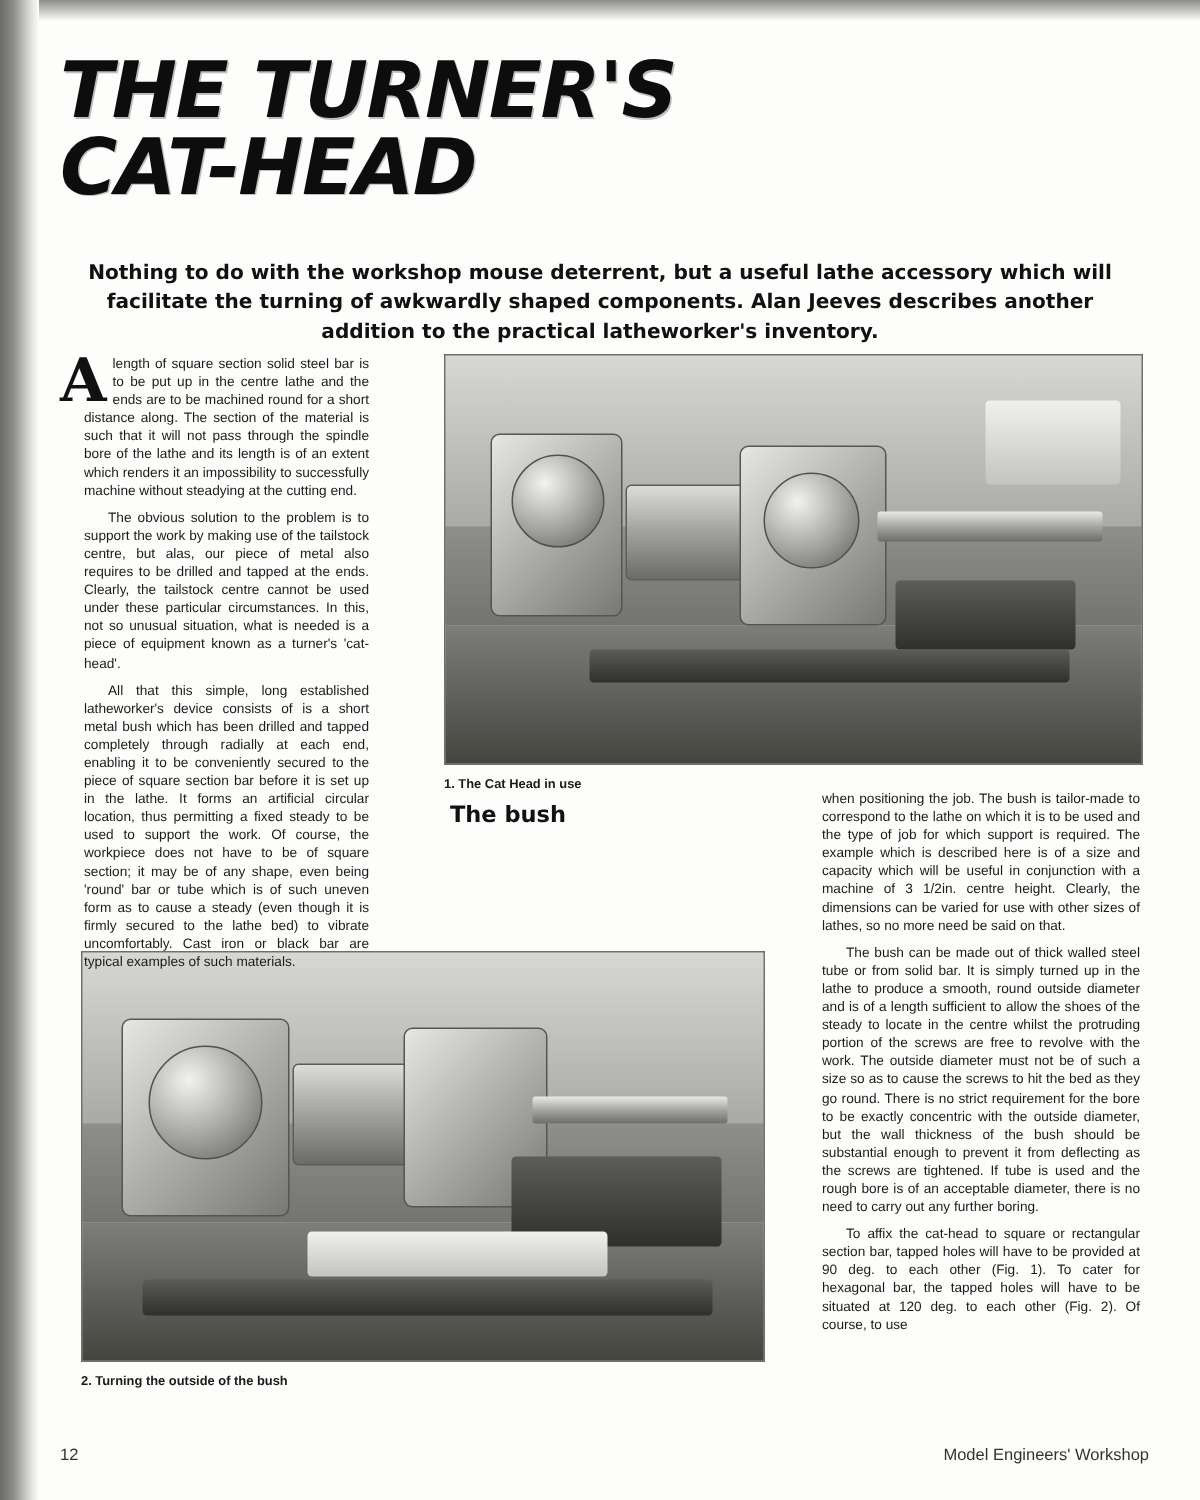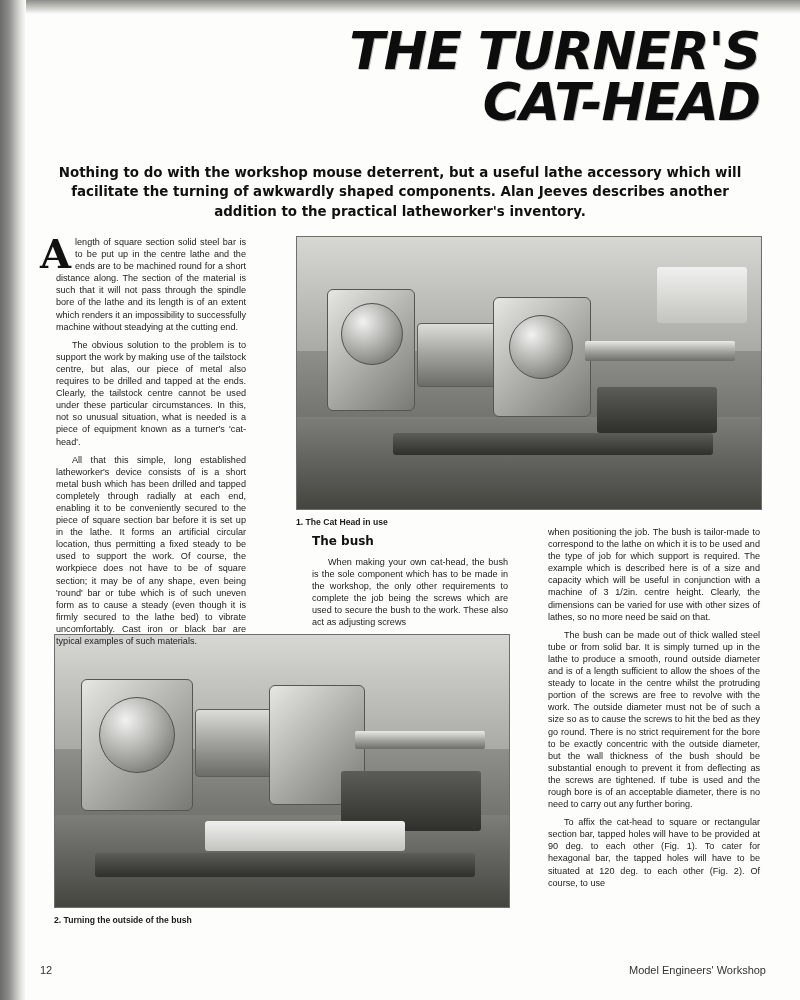--- a/index.html
+++ b/index.html
@@ -33,29 +33,29 @@
   .content {
     position: absolute;
     left: 40px;
     top: 22px;
     width: 720px;
     height: 960px;
   }
 
   
   .headline {
-    text-align: right;
+    text-align: left;
     font-family: "DejaVu Sans", sans-serif;
     font-weight: bold;
     font-style: italic;
     font-size: 52px;
     line-height: 0.98;
     letter-spacing: -1px;
     color: #0d0d0d;
-    margin-top: 4px;
+    margin-top: 14px;
     text-shadow: 1px 1px 0 #bdbdbd;
   }
   .headline .l2 { display: block; }
 
   
   .standfirst {
     margin: 26px auto 0 auto;
     width: 700px;
     text-align: center;
     font-family: "DejaVu Sans", sans-serif;
@@ -113,22 +113,22 @@
   
   .col-3 {
     left: 492px;
     top: 290px;
     width: 228px;
   }
 
   .subhead {
     font-family: "DejaVu Sans", sans-serif;
     font-weight: bold;
-    font-size: 12px;
-    margin: 8px 0 6px 16px;
+    font-size: 15px;
+    margin: 8px 0 6px 4px;
     color: #111;
   }
 
   .caption {
     font-size: 8.6px;
     font-weight: bold;
     color: #1b1b1b;
     margin-top: 5px;
   }
 
@@ -284,21 +284,20 @@
         <div class="dropcap-para">
           <span class="dropcap">A</span>
           <p class="first">length of square section solid steel bar is to be put up in the centre lathe and the ends are to be machined round for a short distance along. The section of the material is such that it will not pass through the spindle bore of the lathe and its length is of an extent which renders it an impossibility to successfully machine without steadying at the cutting end.</p>
         </div>
         <p>The obvious solution to the problem is to support the work by making use of the tailstock centre, but alas, our piece of metal also requires to be drilled and tapped at the ends. Clearly, the tailstock centre cannot be used under these particular circumstances. In this, not so unusual situation, what is needed is a piece of equipment known as a turner's 'cat-head'.</p>
         <p>All that this simple, long established latheworker's device consists of is a short metal bush which has been drilled and tapped completely through radially at each end, enabling it to be conveniently secured to the piece of square section bar before it is set up in the lathe. It forms an artificial circular location, thus permitting a fixed steady to be used to support the work. Of course, the workpiece does not have to be of square section; it may be of any shape, even being 'round' bar or tube which is of such uneven form as to cause a steady (even though it is firmly secured to the lathe bed) to vibrate uncomfortably. Cast iron or black bar are typical examples of such materials.</p>
       </div>
 
       <div class="col col-2">
         <div class="subhead">The bush</div>
-        <p>When making your own cat-head, the bush is the sole component which has to be made in the workshop, the only other requirements to complete the job being the screws which are used to secure the bush to the work. These also act as adjusting screws</p>
       </div>
 
       <div class="col col-3">
         <p class="first">when positioning the job. The bush is tailor-made to correspond to the lathe on which it is to be used and the type of job for which support is required. The example which is described here is of a size and capacity which will be useful in conjunction with a machine of 3 1/2in. centre height. Clearly, the dimensions can be varied for use with other sizes of lathes, so no more need be said on that.</p>
         <p>The bush can be made out of thick walled steel tube or from solid bar. It is simply turned up in the lathe to produce a smooth, round outside diameter and is of a length sufficient to allow the shoes of the steady to locate in the centre whilst the protruding portion of the screws are free to revolve with the work. The outside diameter must not be of such a size so as to cause the screws to hit the bed as they go round. There is no strict requirement for the bore to be exactly concentric with the outside diameter, but the wall thickness of the bush should be substantial enough to prevent it from deflecting as the screws are tightened. If tube is used and the rough bore is of an acceptable diameter, there is no need to carry out any further boring.</p>
         <p>To affix the cat-head to square or rectangular section bar, tapped holes will have to be provided at 90 deg. to each other (Fig. 1). To cater for hexagonal bar, the tapped holes will have to be situated at 120 deg. to each other (Fig. 2). Of course, to use</p>
       </div>
 
     </div>
   </div>

